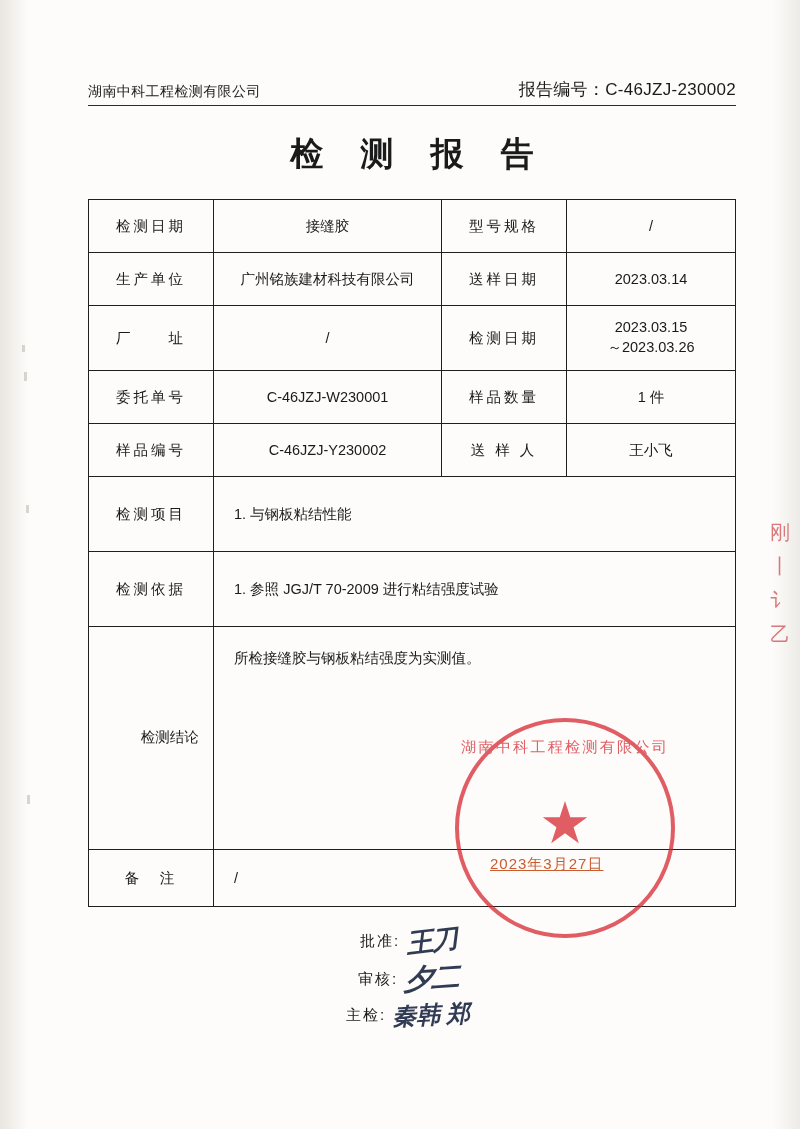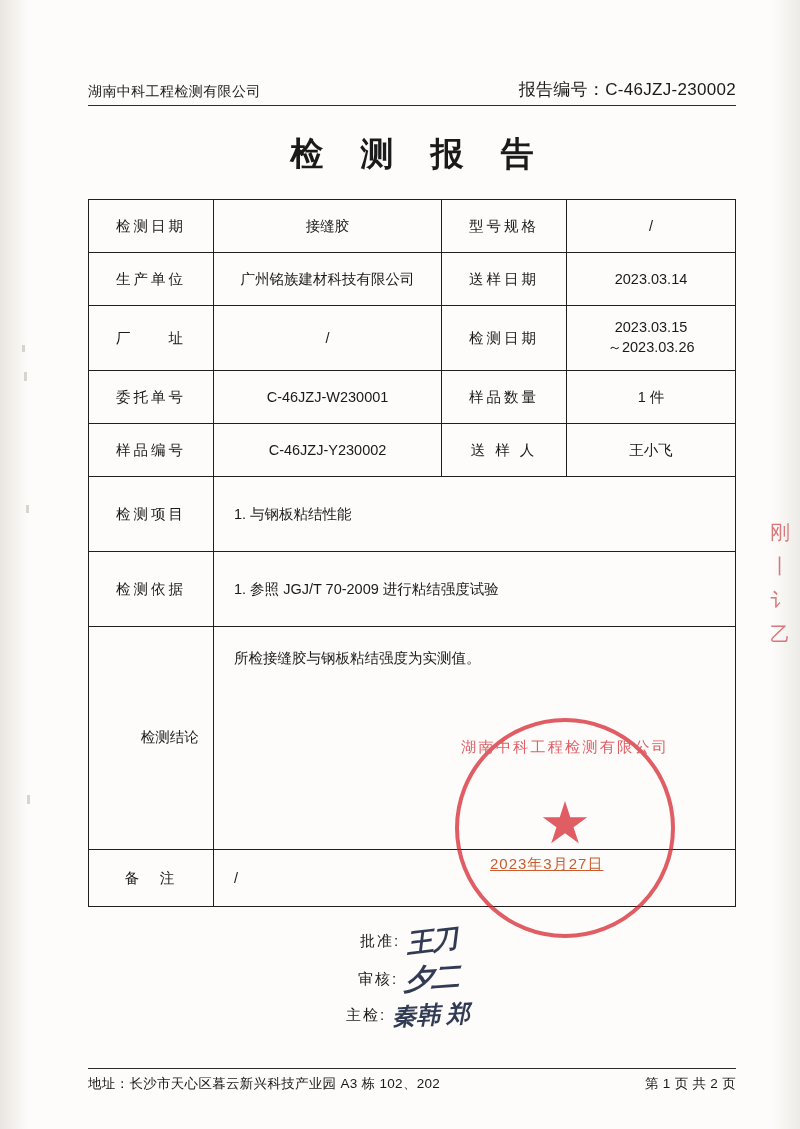--- a/index.html
+++ b/index.html
@@ -317,17 +317,13 @@
   </div>
 
   <div class="seal">
     <div class="seal-inner-text seal-top">湖南中科工程检测有限公司</div>
     <div class="seal-inner-text seal-star">★</div>
   </div>
   <div class="seal-date">2023年3月27日</div>
 
   <div class="edge-red-marks">刚<br>丨<br>讠<br>乙</div>
 
-  <div class="footer">
-    <div>地址：长沙市天心区暮云新兴科技产业园 A3 栋 102、202</div>
-    <div>第 1 页  共 2 页</div>
-  </div>
 </div>
 
 </body></html>

